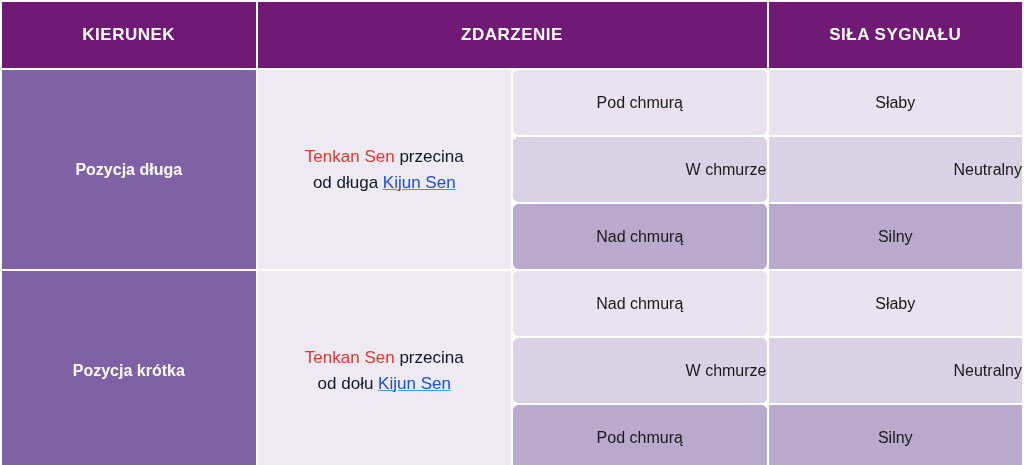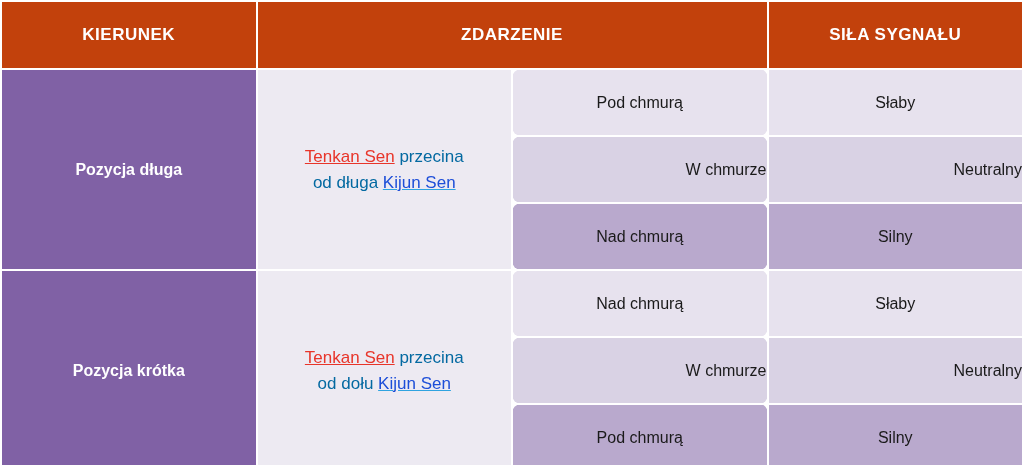--- a/index.html
+++ b/index.html
@@ -26,21 +26,21 @@
     table-layout: fixed;
   }
   table.signal-table td, table.signal-table th {
     border: 2px solid #ffffff;
     padding: 0;
     vertical-align: middle;
     text-align: center;
   }
   
   .hdr {
-    background: #c2410c;
+    background: #701a75;
     color: #ffffff;
     font-weight: bold;
     font-size: 17px;
     letter-spacing: 0.5px;
     height: 66px;
   }
   
   .dir {
     background: #8061A5;
     color: #ffffff;
@@ -51,31 +51,30 @@
   
   .event {
     background: #EDEAF2;
     color: #222222;
     font-size: 17px;
     line-height: 1.5;
     width: 252px;
   }
   .event .term-red {
     color: #E8352A;
-    text-decoration: underline;
     text-decoration-color: #E8352A;
   }
   .event .term-blue {
     color: #1d4ed8;
     text-decoration: underline;
     text-decoration-color: #2FA3E0;
     margin-top: 12px;
   }
   .event .plain {
-    color: #0369a1;
+    color: #0f172a;
   }
   
   .cloud, .strength {
     font-size: 16px;
     color: #1a1a1a;
     height: 65px;
   }
   .cloud.light, .strength.light {
     background: #D9D2E4;
     text-align: right;

